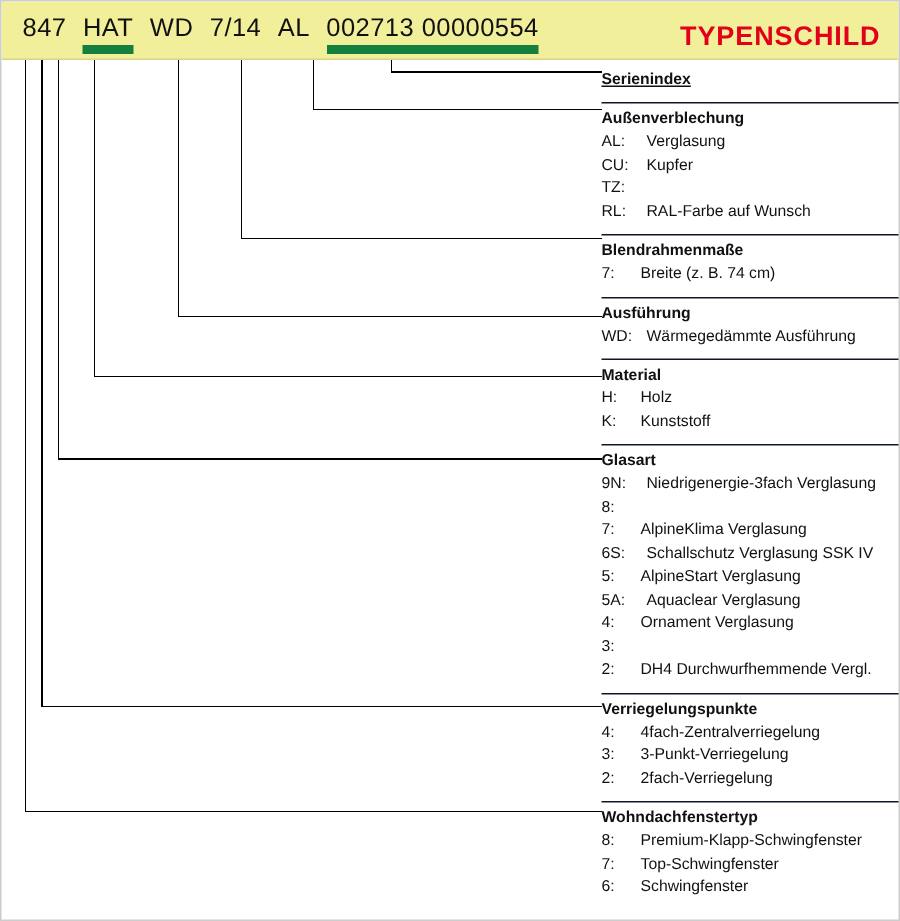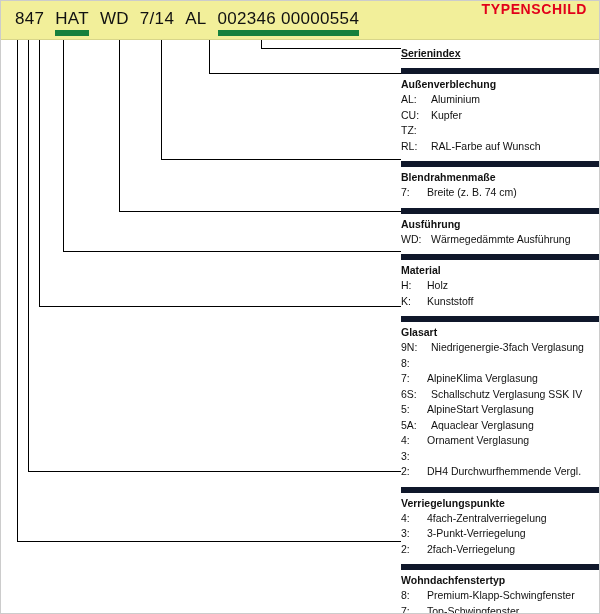--- a/index.html
+++ b/index.html
@@ -40,43 +40,43 @@
     margin-right: 11px;
     text-align: right;
   }
   #code-line .ul {
     border-bottom: 6px solid #15803d;
     padding-bottom: 1px;
   }
   #brand {
     position: absolute;
     right: 12px;
-    top: 0;
-    font-size: 14px;
+    top: 13px;
+    font-size: 18px;
     font-weight: bold;
     color: #e2001a;
     letter-spacing: 0.6px;
   }
   
   #content {
     position: absolute;
     left: 400px;
     top: 42px;
     width: 200px;
     font-size: 10.5px;
     color: #111111;
   }
   .group { margin-bottom: 7px; }
   .group-title {
     font-weight: bold;
     font-size: 10.5px;
     color: #111111;
     padding-top: 4px;
     padding-bottom: 2px;
-    border-top: 6px solid #0f172a;
+    border-top: 1px solid #0f172a;
   }
   .group-title.underline-text {
     border-top: none;
     text-decoration: underline;
   }
   .row {
     display: flex;
     line-height: 15.5px;
   }
   .row .key {
@@ -91,21 +91,21 @@
     left: 0; top: 0;
     width: 600px;
     height: 614px;
     pointer-events: none;
   }
 </style>
 </head>
 <body>
 
 <div id="header" style="background: rgb(242, 239, 154);">
-  <div id="code-line"><span class="seg">847</span><span class="seg ul">HAT</span><span class="seg">WD</span><span class="seg">7/14</span><span class="seg">AL</span><span class="seg ul">002346 00000554</span></div>
+  <div id="code-line"><span class="seg">847</span><span class="seg ul">HAT</span><span class="seg">WD</span><span class="seg">7/14</span><span class="seg">AL</span><span class="seg ul">002713 00000554</span></div>
   <div id="brand" style="color: rgb(226, 0, 26);">TYPENSCHILD</div>
 </div>
 
 <svg id="lines" viewBox="0 0 600 614" xmlns="http://www.w3.org/2000/svg">
   <g stroke="#000000" stroke-width="1" fill="none" shape-rendering="crispEdges">
 
     <path d="M 260 39 L 260 47 L 400 47"></path>
 
     <path d="M 208 39 L 208 72 L 400 72"></path>
 
@@ -124,21 +124,21 @@
 </svg>
 
 <div id="content">
     <div class="group">
       <div class="group-title underline-text">Serienindex</div>
     </div>
     <div class="group">
       <div class="group-title">Außenverblechung</div>
       <div class="row">
         <span class="key wide">AL:</span>
-        <span class="val">Aluminium</span>
+        <span class="val">Verglasung</span>
       </div>
       <div class="row">
         <span class="key wide">CU:</span>
         <span class="val">Kupfer</span>
       </div>
       <div class="row">
         <span class="key wide">TZ:</span>
       </div>
       <div class="row">
         <span class="key wide">RL:</span>

